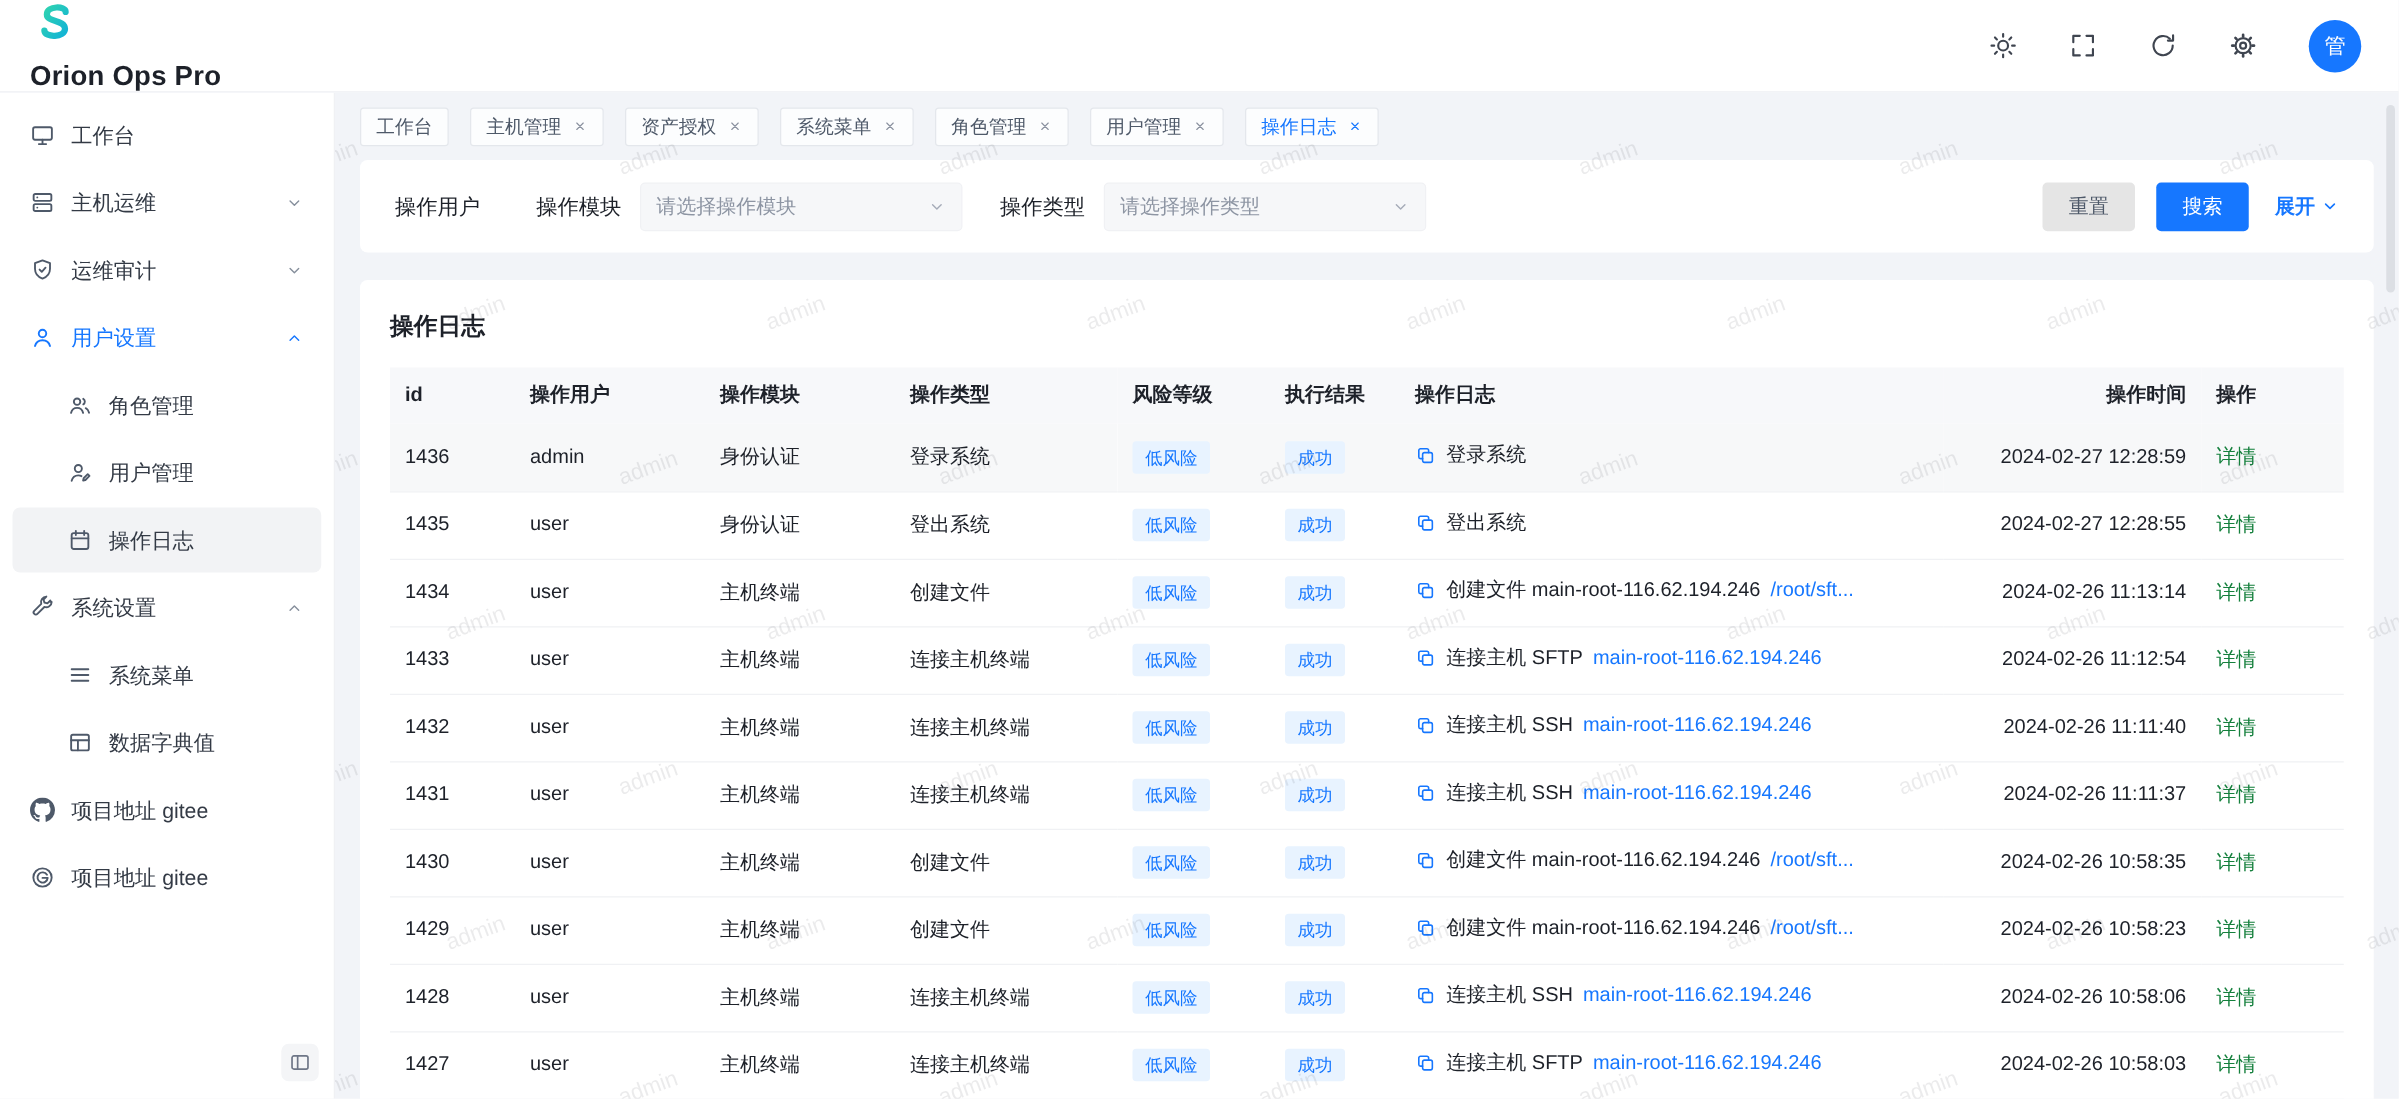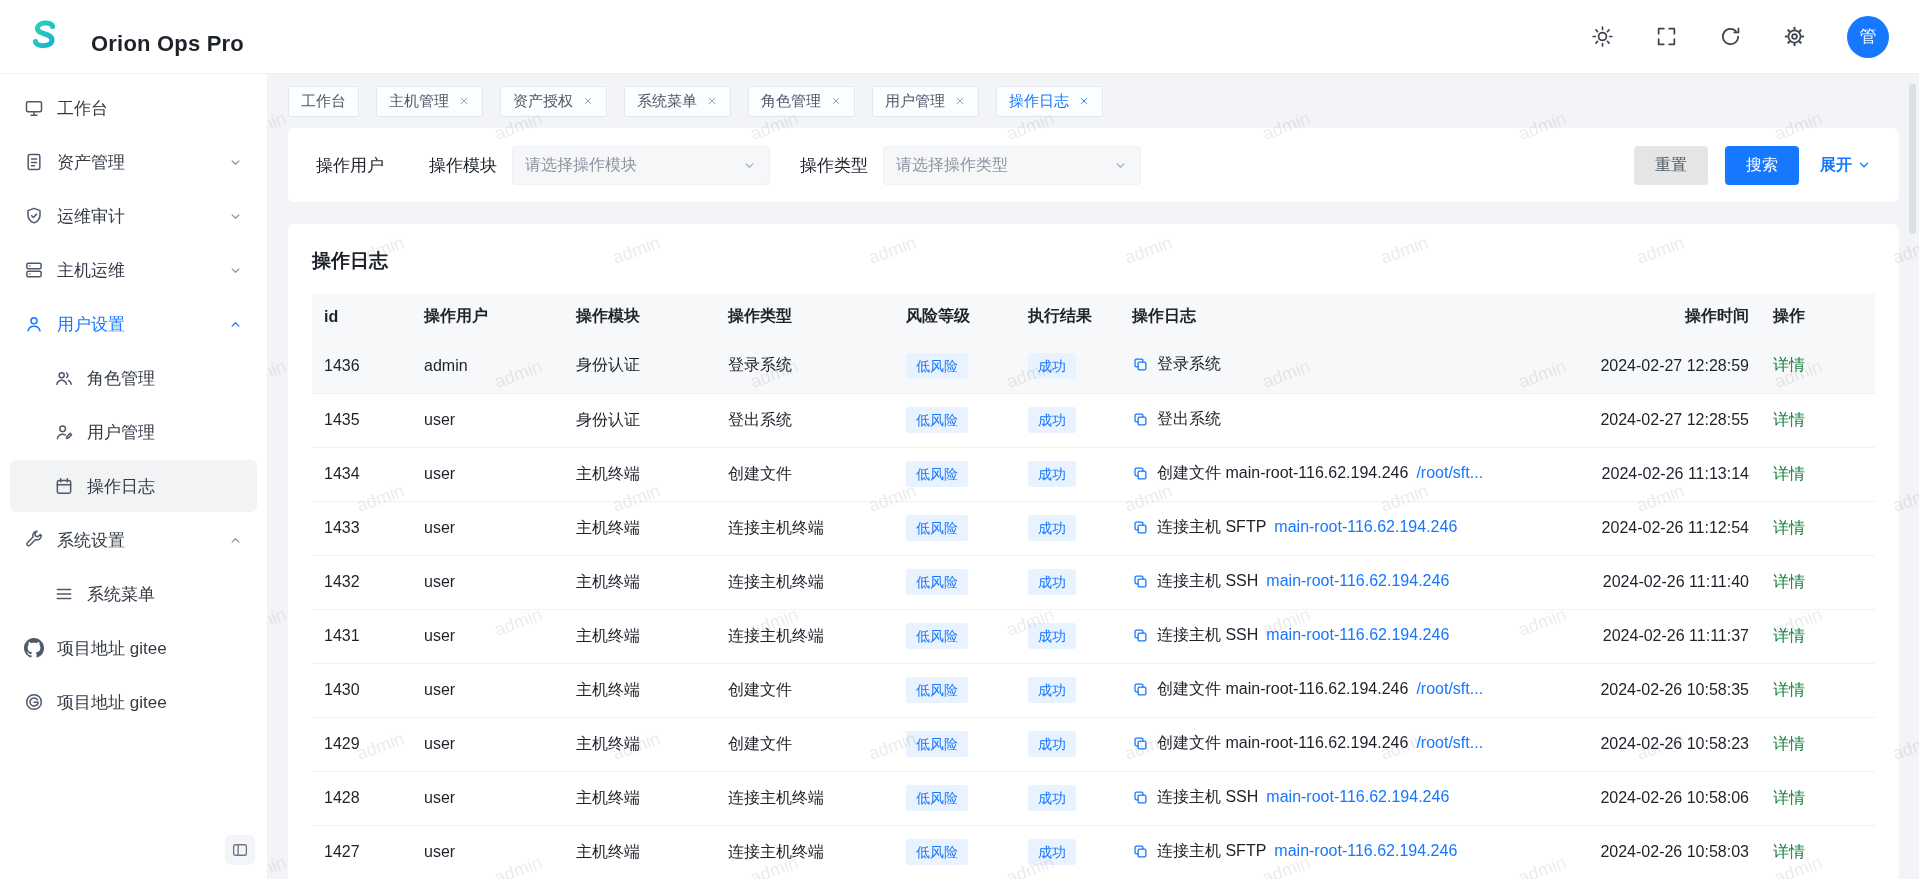--- a/index.html
+++ b/index.html
@@ -3,21 +3,21 @@
 <meta charset="utf-8">
 <style>
   * { margin:0; padding:0; box-sizing:border-box; }
   html,body { width:1919px; height:879px; overflow:hidden; }
   body { font-family:"Liberation Sans","DejaVu Sans",sans-serif; background:#f2f4f8; color:#1d2129; position:relative; }
   .icn { display:inline-flex; }
   .icn svg { width:100%; height:100%; display:block; }
 
   
   .topbar { position:absolute; top:0; left:0; width:100%; height:74px; background:#fff; border-bottom:1px solid #eef0f3; display:flex; align-items:center; justify-content:space-between; padding:0 30px 0 24px; z-index:40; }
-  .logo-area { display:flex; align-items:flex-end; gap:27px; }
+  .logo-area { display:flex; align-items:flex-start; gap:8px;flex-direction:column; }
   .logo { width:40px; height:40px; }
   .app-title { font-size:22px; font-weight:700; color:#1d2129; letter-spacing:.2px; }
   .topbar-actions { display:flex; align-items:center; gap:41px; }
   .action-icon { width:23px; height:23px; color:#3f4550; cursor:pointer; }
   .avatar { width:42px; height:42px; border-radius:50%; background:#1677ff; color:#fff; font-size:17px; display:flex; align-items:center; justify-content:center; cursor:pointer; }
 
   
   .sidebar { position:absolute; top:74px; left:0; width:268px; bottom:0; background:#fff; border-right:1px solid #f0f1f4; padding:6px 10px 56px; z-index:30; }
   .menu-item { height:52px; margin:2px 0; border-radius:6px; display:flex; align-items:center; gap:13px; padding:0 14px; font-size:17px; color:#333a45; cursor:pointer; }
   .menu-item .mi-icon { width:20px; height:20px; color:#4e5969; flex:none; }
@@ -138,60 +138,46 @@
           <svg viewBox="0 0 24 24" fill="none" stroke="currentColor" stroke-width="1.8" stroke-linecap="round" stroke-linejoin="round">
             <rect x="3" y="4.5" width="18" height="12" rx="1.8"></rect>
             <path d="M8.5 20.7h7M12 16.5v4.2"></path>
           </svg>
         </span>
         <span class="mi-label">工作台</span>
       </div>
       <div class="menu-item">
         <span class="mi-icon icn">
           <svg viewBox="0 0 24 24" fill="none" stroke="currentColor" stroke-width="1.8" stroke-linecap="round" stroke-linejoin="round">
-            <rect x="5" y="3" width="14" height="18" rx="2"></rect>
-            <path d="M9 8.5h6M9 12.5h6M9 16.5h3.5"></path>
-          </svg>
-        </span>
-        <span class="mi-label">资产管理</span>
-        <span class="chev icn">
-          <svg viewBox="0 0 24 24" fill="none" stroke="currentColor" stroke-width="1.8" stroke-linecap="round" stroke-linejoin="round">
-            <path d="M6.5 9.3L12 14.8l5.5-5.5"></path>
-          </svg>
-        </span>
-      </div>
-      <div class="menu-item">
-        <span class="mi-icon icn">
-          <svg viewBox="0 0 24 24" fill="none" stroke="currentColor" stroke-width="1.8" stroke-linecap="round" stroke-linejoin="round">
-            <path d="M12 2.8l7.2 2.7v5.3c0 4.8-3.3 8-7.2 9.4-3.9-1.4-7.2-4.6-7.2-9.4V5.5L12 2.8z"></path>
-            <path d="M9.2 11.6l2.1 2.1 3.6-3.9"></path>
-          </svg>
-        </span>
-        <span class="mi-label">运维审计</span>
-        <span class="chev icn">
-          <svg viewBox="0 0 24 24" fill="none" stroke="currentColor" stroke-width="1.8" stroke-linecap="round" stroke-linejoin="round">
-            <path d="M6.5 9.3L12 14.8l5.5-5.5"></path>
-          </svg>
-        </span>
-      </div>
-      <div class="menu-item">
-        <span class="mi-icon icn">
-          <svg viewBox="0 0 24 24" fill="none" stroke="currentColor" stroke-width="1.8" stroke-linecap="round" stroke-linejoin="round">
             <rect x="3.5" y="3.8" width="17" height="6.6" rx="1.5"></rect>
             <rect x="3.5" y="13.6" width="17" height="6.6" rx="1.5"></rect>
             <path d="M7 7.1h.01M7 16.9h.01"></path>
           </svg>
         </span>
         <span class="mi-label">主机运维</span>
         <span class="chev icn">
           <svg viewBox="0 0 24 24" fill="none" stroke="currentColor" stroke-width="1.8" stroke-linecap="round" stroke-linejoin="round">
             <path d="M6.5 9.3L12 14.8l5.5-5.5"></path>
           </svg>
         </span>
       </div>
+      <div class="menu-item">
+        <span class="mi-icon icn">
+          <svg viewBox="0 0 24 24" fill="none" stroke="currentColor" stroke-width="1.8" stroke-linecap="round" stroke-linejoin="round">
+            <path d="M12 2.8l7.2 2.7v5.3c0 4.8-3.3 8-7.2 9.4-3.9-1.4-7.2-4.6-7.2-9.4V5.5L12 2.8z"></path>
+            <path d="M9.2 11.6l2.1 2.1 3.6-3.9"></path>
+          </svg>
+        </span>
+        <span class="mi-label">运维审计</span>
+        <span class="chev icn">
+          <svg viewBox="0 0 24 24" fill="none" stroke="currentColor" stroke-width="1.8" stroke-linecap="round" stroke-linejoin="round">
+            <path d="M6.5 9.3L12 14.8l5.5-5.5"></path>
+          </svg>
+        </span>
+      </div>
       <div class="menu-item active-parent">
         <span class="mi-icon icn">
           <svg viewBox="0 0 24 24" fill="none" stroke="currentColor" stroke-width="1.8" stroke-linecap="round" stroke-linejoin="round">
             <circle cx="12" cy="8.2" r="3.6"></circle>
             <path d="M4.8 20.2c.9-3.7 3.8-5.6 7.2-5.6s6.3 1.9 7.2 5.6"></path>
           </svg>
         </span>
         <span class="mi-label">用户设置</span>
         <span class="chev icn">
           <svg viewBox="0 0 24 24" fill="none" stroke="currentColor" stroke-width="1.8" stroke-linecap="round" stroke-linejoin="round">
@@ -240,20 +226,29 @@
           </svg>
         </span>
       </div>
       <div class="menu-item child">
         <span class="mi-icon icn">
           <svg viewBox="0 0 24 24" fill="none" stroke="currentColor" stroke-width="1.8" stroke-linecap="round" stroke-linejoin="round">
             <path d="M4 6.5h16M4 12h16M4 17.5h16"></path>
           </svg>
         </span>
         <span class="mi-label">系统菜单</span>
+      </div>
+      <div class="menu-item child">
+        <span class="mi-icon icn">
+          <svg viewBox="0 0 24 24" fill="none" stroke="currentColor" stroke-width="1.8" stroke-linecap="round" stroke-linejoin="round">
+            <rect x="3.5" y="4.5" width="17" height="15" rx="1.6"></rect>
+            <path d="M3.5 9.8h17M10 9.8v9.7"></path>
+          </svg>
+        </span>
+        <span class="mi-label">数据字典值</span>
       </div>
       <div class="menu-item">
         <span class="mi-icon icn">
           <svg viewBox="0 0 16 16" fill="currentColor">
             <path d="M8 0C3.58 0 0 3.58 0 8c0 3.54 2.29 6.53 5.47 7.59.4.07.55-.17.55-.38 0-.19-.01-.82-.01-1.49-2.01.37-2.53-.49-2.69-.94-.09-.23-.48-.94-.82-1.13-.28-.15-.68-.52-.01-.53.63-.01 1.08.58 1.23.82.72 1.21 1.87.87 2.33.66.07-.52.28-.87.51-1.07-1.78-.2-3.64-.89-3.64-3.95 0-.87.31-1.59.82-2.15-.08-.2-.36-1.02.08-2.12 0 0 .67-.21 2.2.82.64-.18 1.32-.27 2-.27s1.36.09 2 .27c1.53-1.04 2.2-.82 2.2-.82.44 1.1.16 1.92.08 2.12.51.56.82 1.27.82 2.15 0 3.07-1.87 3.75-3.65 3.95.29.25.54.73.54 1.48 0 1.07-.01 1.93-.01 2.2 0 .21.15.46.55.38A8.01 8.01 0 0 0 16 8c0-4.42-3.58-8-8-8z"></path>
           </svg>
         </span>
         <span class="mi-label">项目地址 gitee</span>
       </div>
       <div class="menu-item">

